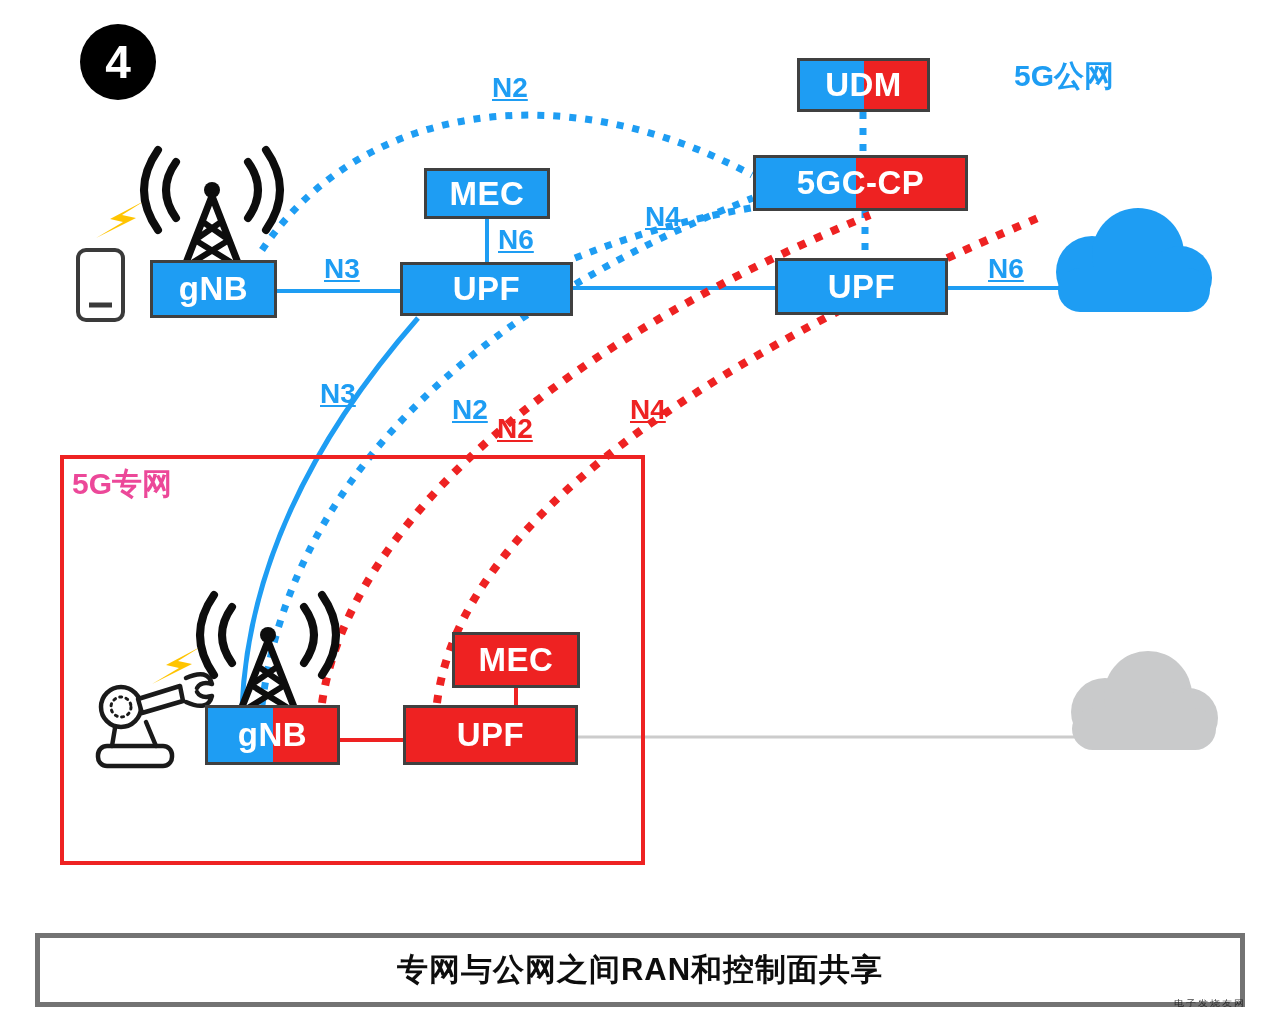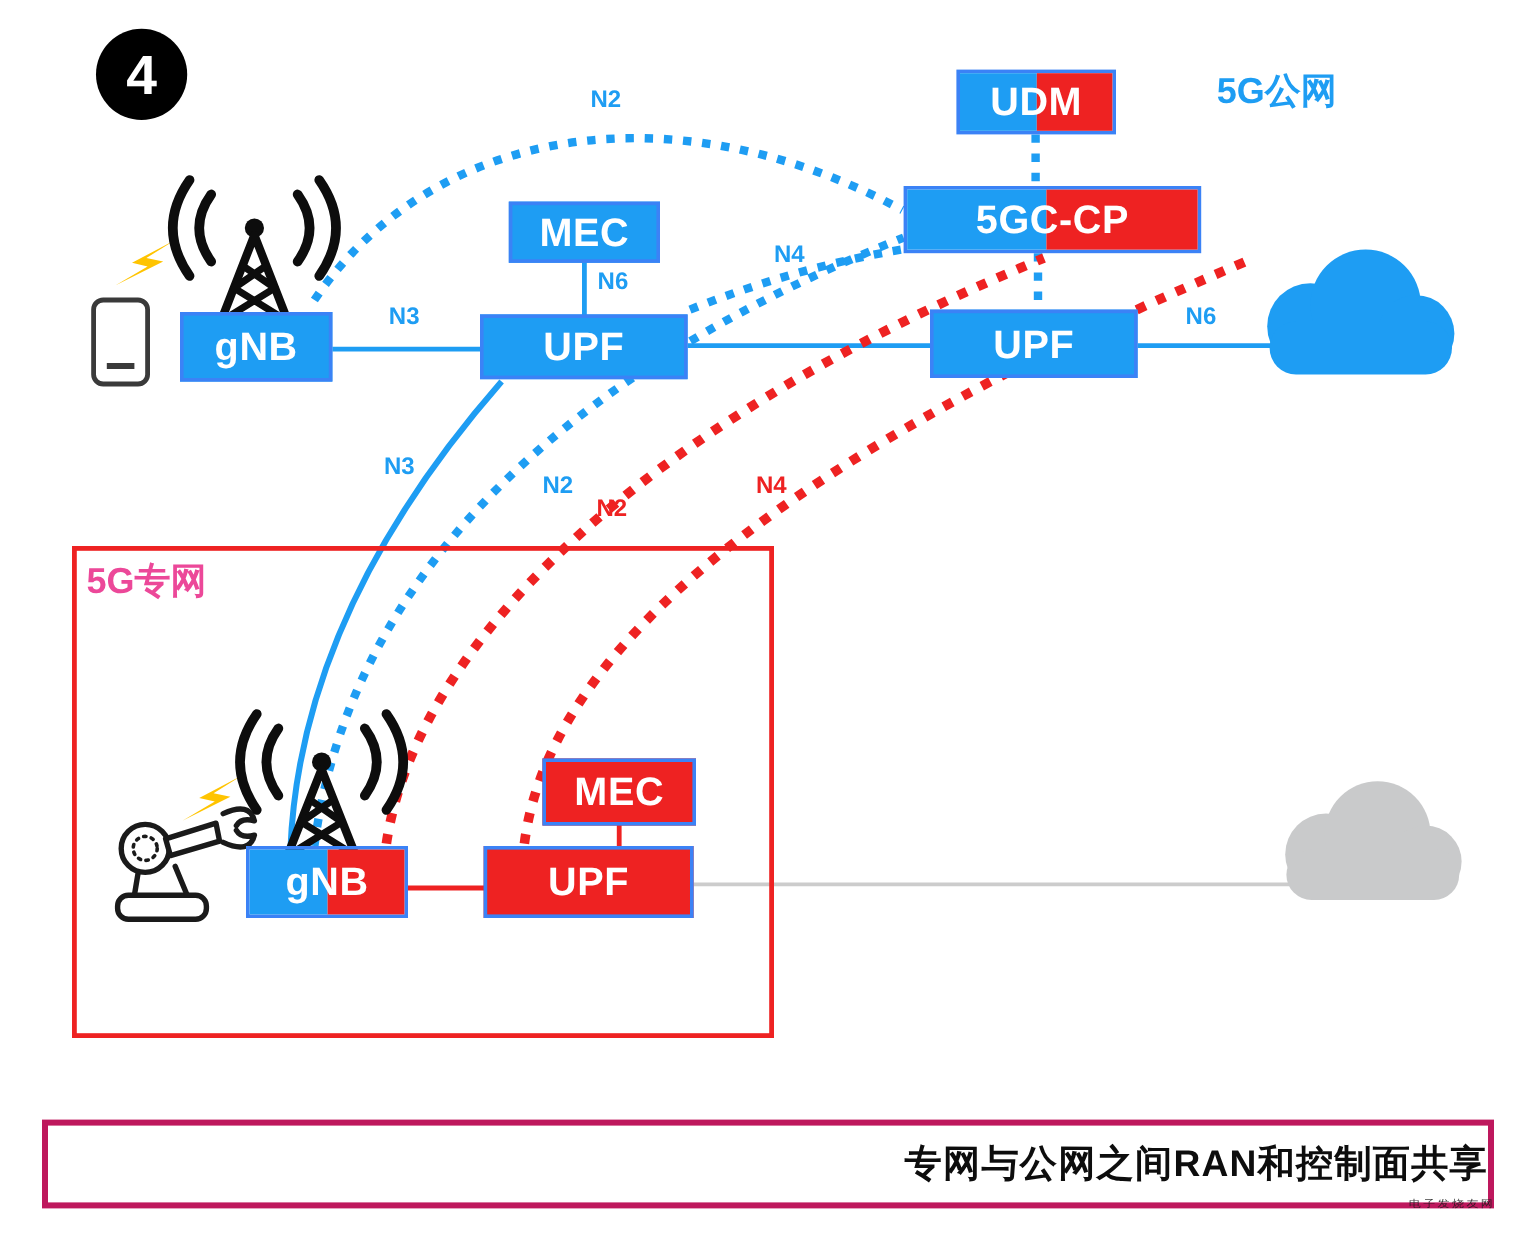--- a/index.html
+++ b/index.html
@@ -3,51 +3,51 @@
 <meta charset="utf-8">
 <style>
   html,body{margin:0;padding:0;background:#ffffff;}
   #canvas{
     position:relative;width:1280px;height:1032px;background:#ffffff;overflow:hidden;
     font-family:"Liberation Sans", sans-serif;
   }
   #diagram-svg{position:absolute;left:0;top:0;width:1280px;height:1032px;}
   .node{
     position:absolute;display:flex;align-items:center;justify-content:center;
-    border:3px solid #3b82f6;box-sizing:border-box;
+    border:3px solid #404040;box-sizing:border-box;
   }
   .node .halves{position:absolute;left:0;top:0;right:0;bottom:0;display:flex;}
   .half{height:100%;}
   .half.blue{background:#1e9df3;}
   .half.red{background:#ee2222;}
   .node.solid-blue{background:#1e9df3;}
   .node.solid-red{background:#ee2222;}
   .node-label{
     position:relative;z-index:2;color:#ffffff;font-weight:bold;font-size:33px;
     letter-spacing:.5px;
   }
-  .link-label{position:absolute;font-weight:bold;font-size:20px;}
+  .link-label{position:absolute;font-weight:bold;font-size:28px;text-decoration:underline;}
   .link-label.blue{color:#1e9df3;}
   .link-label.red{color:#ee2222;}
   .step-badge{
     position:absolute;left:80px;top:24px;width:76px;height:76px;border-radius:50%;
     background:#000;color:#fff;display:flex;align-items:center;justify-content:center;
     font-size:46px;font-weight:bold;
   }
   .region-title{position:absolute;font-weight:bold;font-size:30px;text-align:center;}
   .region-title.public{left:1014px;top:56px;color:#1e9df3;}
   .region-title.private{left:72px;top:464px;color:#ec4899;}
   .private-box{
     position:absolute;left:60px;top:455px;width:585px;height:410px;
     border:4px solid #ee2222;box-sizing:border-box;
   }
   .caption-box{
     position:absolute;left:35px;top:933px;width:1210px;height:74px;
-    border:5px solid #be185d;box-sizing:border-box;background:#fff;
-    display:flex;align-items:center;justify-content:flex-end;
+    border:5px solid #737373;box-sizing:border-box;background:#fff;
+    display:flex;align-items:center;justify-content:center;
   }
   .caption-text{font-size:31px;font-weight:bold;color:#0d0d0d;letter-spacing:1px;}
   .watermark{
     position:absolute;right:34px;top:996px;font-size:10px;color:#1a1a1a;
     letter-spacing:2px;opacity:.85;transform:scaleY(.85);
   }
 </style>
 </head>
 <body>
 
@@ -157,21 +157,21 @@
   </div>
 
   <div class="node" style="left:797px;top:58px;width:133px;height:54px">
     <div class="halves">
       <div class="half blue" style="width:50%"></div>
         <div class="half red" style="width:50%"></div>
     </div>
     <span class="node-label">UDM</span>
   </div>
 
-  <div class="node" style="left:753px;top:155px;width:248px;height:56px">
+  <div class="node" style="left:753px;top:155px;width:215px;height:56px">
     <div class="halves">
       <div class="half blue" style="width:48%"></div>
         <div class="half red" style="width:52%"></div>
     </div>
     <span class="node-label">5GC-CP</span>
   </div>
 
   <div class="node solid-blue" style="left:775px;top:258px;width:173px;height:57px">
     <span class="node-label">UPF</span>
   </div>

